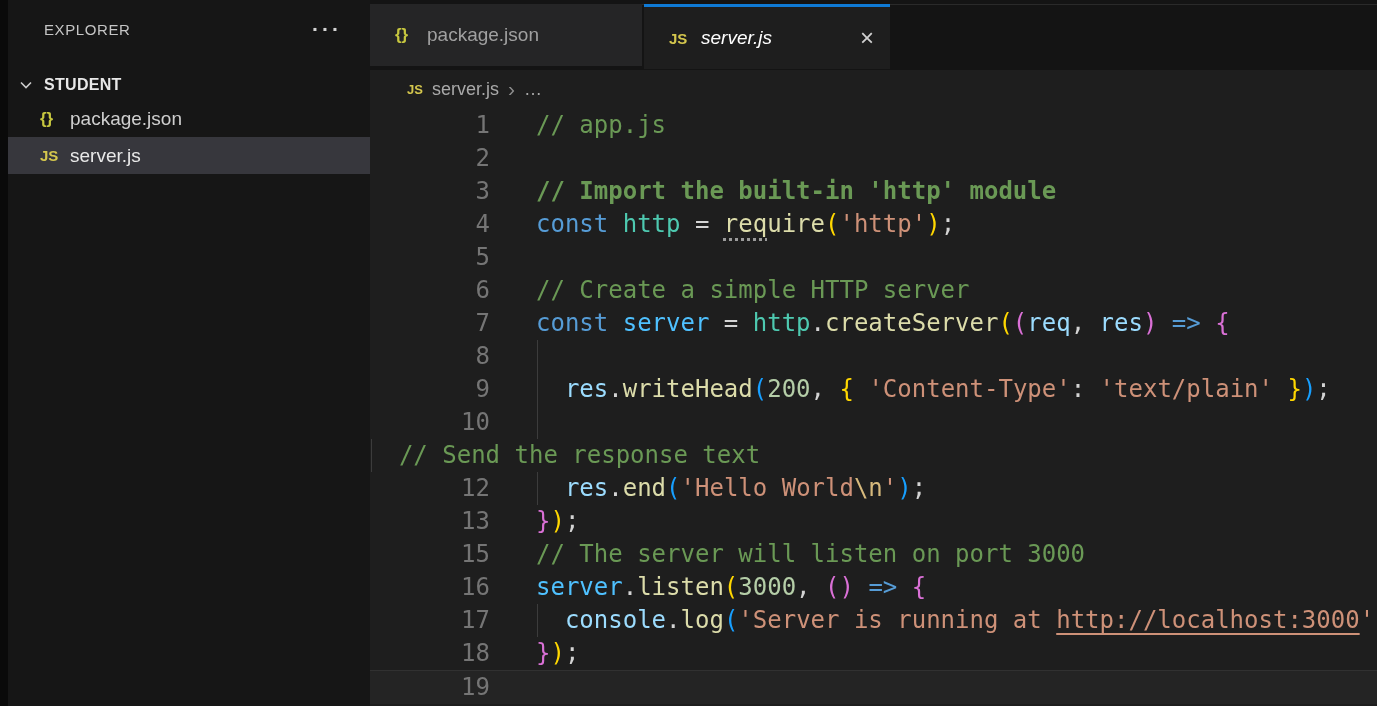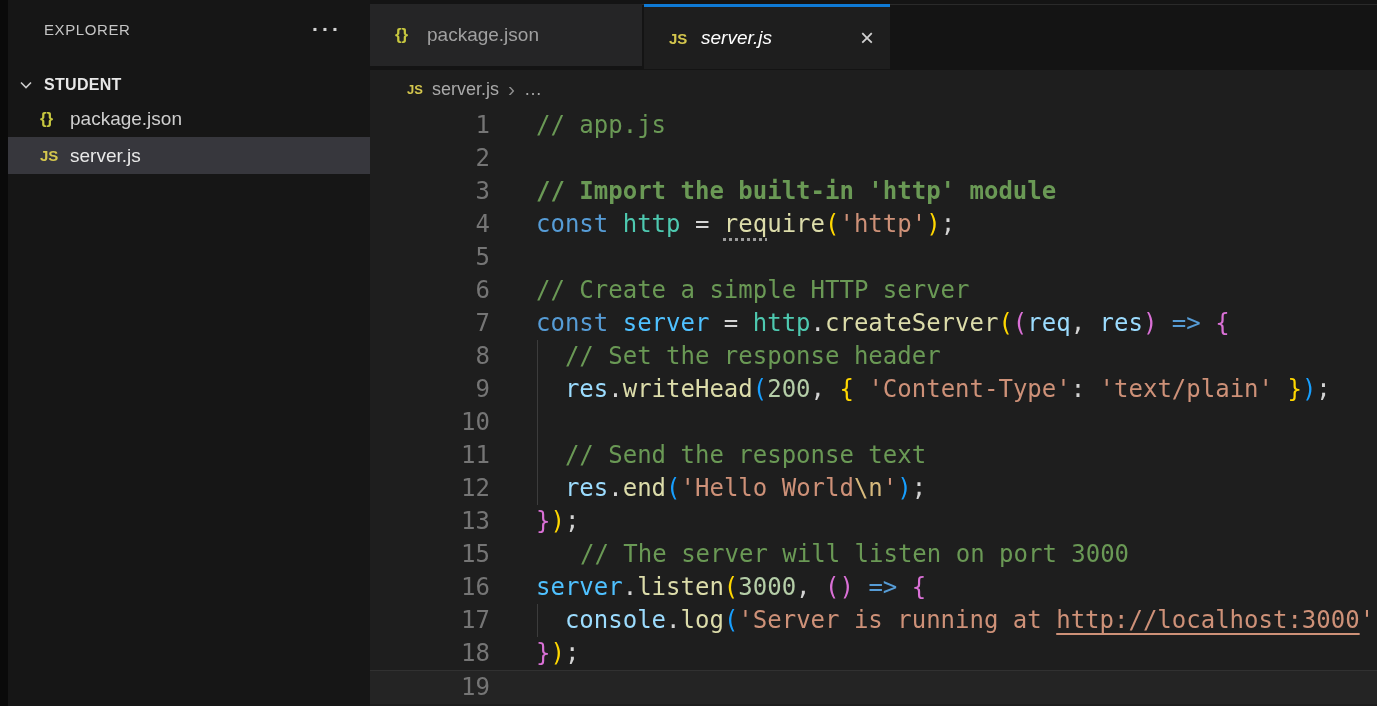--- a/index.html
+++ b/index.html
@@ -123,45 +123,44 @@
         <div class="cl">
           <div class="gutter">6</div>
           <div class="lc"><span style="color: rgb(106, 153, 85);">// Create a simple HTTP server</span></div>
         </div>
         <div class="cl">
           <div class="gutter">7</div>
           <div class="lc"><span style="color: rgb(86, 156, 214);">const</span><span style="color: rgb(212, 212, 212);"> </span><span style="color: rgb(79, 193, 255);">server</span><span style="color: rgb(212, 212, 212);"> = </span><span style="color: rgb(78, 201, 176);">http</span><span style="color: rgb(212, 212, 212);">.</span><span style="color: rgb(220, 220, 170);">createServer</span><span style="color: rgb(255, 215, 0);">(</span><span style="color: rgb(218, 112, 214);">(</span><span style="color: rgb(156, 220, 254);">req</span><span style="color: rgb(212, 212, 212);">, </span><span style="color: rgb(156, 220, 254);">res</span><span style="color: rgb(218, 112, 214);">)</span><span style="color: rgb(212, 212, 212);"> </span><span style="color: rgb(86, 156, 214);">=&gt;</span><span style="color: rgb(212, 212, 212);"> </span><span style="color: rgb(218, 112, 214);">{</span></div>
         </div>
         <div class="cl">
           <div class="gutter">8</div>
-          <div class="lc guide"><span style="color: rgb(212, 212, 212);">  </span><span style="color: rgb(106, 153, 85);">// Set the response header</span></div>
+          <div class="lc guide"><span style="color: rgb(212, 212, 212);">  </span></div>
         </div>
         <div class="cl">
           <div class="gutter">9</div>
           <div class="lc guide"><span style="color: rgb(212, 212, 212);">  </span><span style="color: rgb(156, 220, 254);">res</span><span style="color: rgb(212, 212, 212);">.</span><span style="color: rgb(220, 220, 170);">writeHead</span><span style="color: rgb(23, 159, 255);">(</span><span style="color: rgb(181, 206, 168);">200</span><span style="color: rgb(212, 212, 212);">, </span><span style="color: rgb(255, 215, 0);">{</span><span style="color: rgb(212, 212, 212);"> </span><span style="color: rgb(206, 145, 120);">'Content-Type'</span><span style="color: rgb(212, 212, 212);">: </span><span style="color: rgb(206, 145, 120);">'text/plain'</span><span style="color: rgb(212, 212, 212);"> </span><span style="color: rgb(255, 215, 0);">}</span><span style="color: rgb(23, 159, 255);">)</span><span style="color: rgb(212, 212, 212);">;</span></div>
         </div>
         <div class="cl">
           <div class="gutter">10</div>
           <div class="lc guide"></div>
         </div>
         <div class="cl">
-          <div class="gutter">11</div>
           <div class="lc guide"><span style="color: rgb(212, 212, 212);">  </span><span style="color: rgb(106, 153, 85);">// Send the response text</span></div>
         </div>
         <div class="cl">
           <div class="gutter">12</div>
           <div class="lc guide"><span style="color: rgb(212, 212, 212);">  </span><span style="color: rgb(156, 220, 254);">res</span><span style="color: rgb(212, 212, 212);">.</span><span style="color: rgb(220, 220, 170);">end</span><span style="color: rgb(23, 159, 255);">(</span><span style="color: rgb(206, 145, 120);">'Hello World</span><span style="color: rgb(215, 186, 125);">\n</span><span style="color: rgb(206, 145, 120);">'</span><span style="color: rgb(23, 159, 255);">)</span><span style="color: rgb(212, 212, 212);">;</span></div>
         </div>
         <div class="cl">
           <div class="gutter">13</div>
           <div class="lc"><span style="color: rgb(218, 112, 214);">}</span><span style="color: rgb(255, 215, 0);">)</span><span style="color: rgb(212, 212, 212);">;</span></div>
         </div>
         <div class="cl">
           <div class="gutter">15</div>
-          <div class="lc"><span style="color: rgb(106, 153, 85); margin-left: 44px;">// The server will listen on port 3000</span></div>
+          <div class="lc"><span style="color: rgb(106, 153, 85);">// The server will listen on port 3000</span></div>
         </div>
         <div class="cl">
           <div class="gutter">16</div>
           <div class="lc"><span style="color: rgb(79, 193, 255);">server</span><span style="color: rgb(212, 212, 212);">.</span><span style="color: rgb(220, 220, 170);">listen</span><span style="color: rgb(255, 215, 0);">(</span><span style="color: rgb(181, 206, 168);">3000</span><span style="color: rgb(212, 212, 212);">, </span><span style="color: rgb(218, 112, 214);">(</span><span style="color: rgb(218, 112, 214);">)</span><span style="color: rgb(212, 212, 212);"> </span><span style="color: rgb(86, 156, 214);">=&gt;</span><span style="color: rgb(212, 212, 212);"> </span><span style="color: rgb(218, 112, 214);">{</span></div>
         </div>
         <div class="cl">
           <div class="gutter">17</div>
           <div class="lc guide"><span style="color: rgb(212, 212, 212);">  </span><span style="color: rgb(156, 220, 254);">console</span><span style="color: rgb(212, 212, 212);">.</span><span style="color: rgb(220, 220, 170);">log</span><span style="color: rgb(23, 159, 255);">(</span><span style="color: rgb(206, 145, 120);">'Server is running at </span><span class="u-link" style="color: rgb(206, 145, 120);">http://localhost:3000</span><span style="color: rgb(206, 145, 120);">'</span><span style="color: rgb(23, 159, 255);">)</span></div>
         </div>
         <div class="cl">

